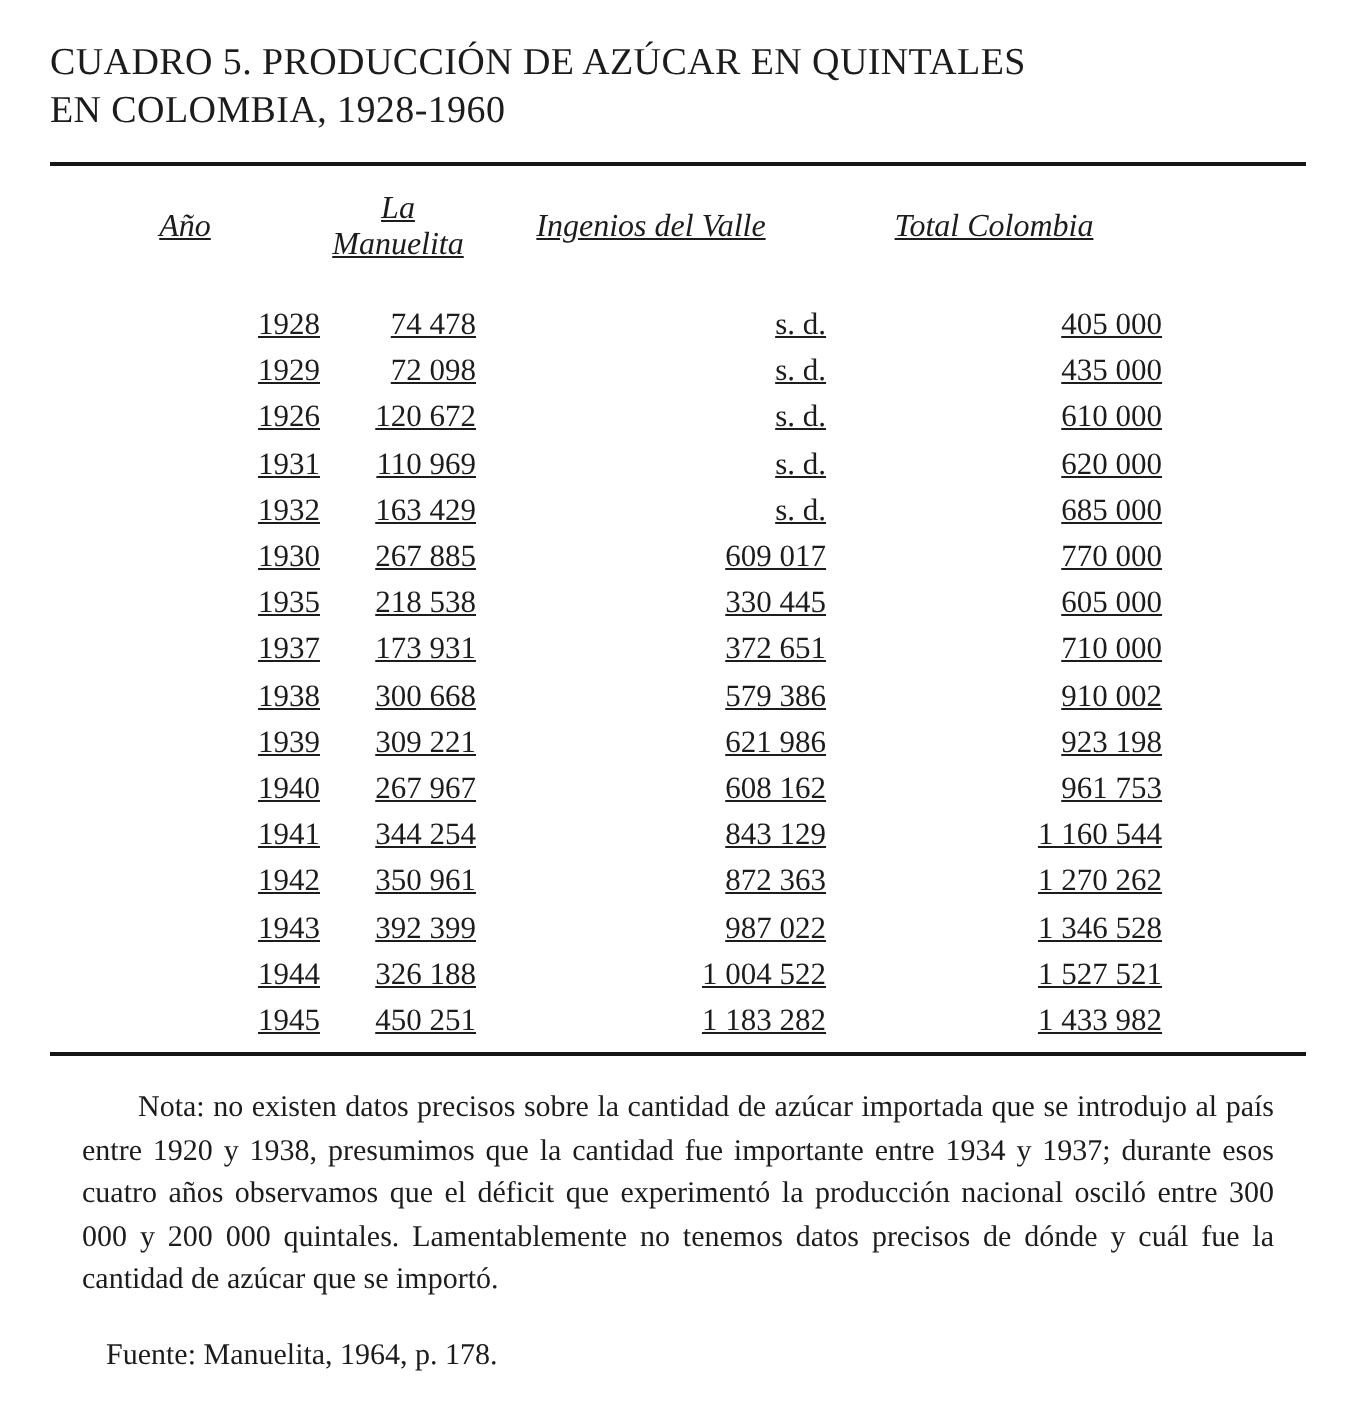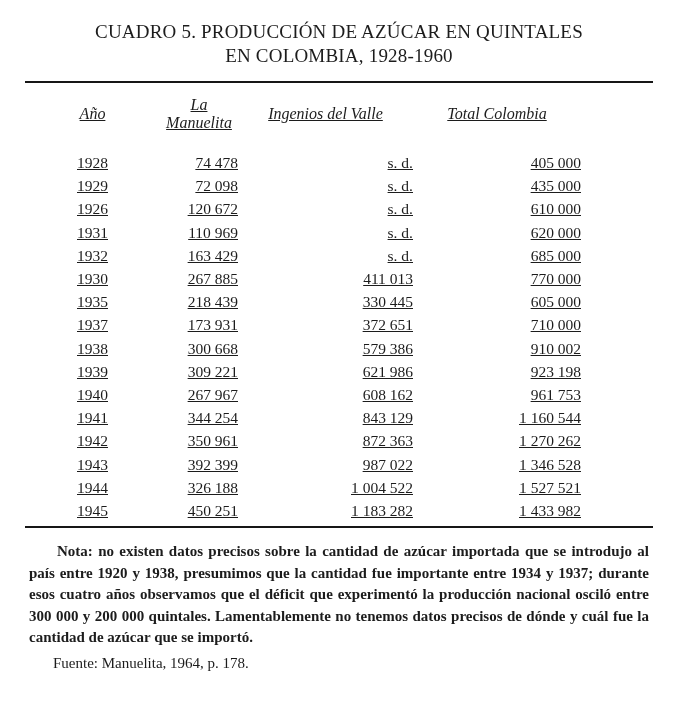--- a/index.html
+++ b/index.html
@@ -13,21 +13,20 @@
     font-family: "Liberation Serif", "DejaVu Serif", serif;
     color: #1c1c1c;
     overflow: hidden;
   }
   .page {
     width: 628px;
     padding: 0 25px;
   }
   .title {
     padding-top: 20px;
-    text-align: center;
     font-size: 19px;
     line-height: 24px;
     letter-spacing: 0.2px;
     font-weight: normal;
   }
   .rule {
     border: none;
     border-top: 2px solid #161616;
     margin: 13px 0 0 0;
   }
@@ -50,37 +49,36 @@
     font-size: 16px;
     padding: 13px 0 19px 0;
   }
   table.data-table td {
     height: 23.2px;
     padding: 0;
     line-height: 23.2px;
     white-space: nowrap;
   }
   table.data-table td:first-child {
-    text-align: center;
+    text-align: right;
   }
   table.data-table td:nth-child(2),
   table.data-table td:nth-child(3),
   table.data-table td:nth-child(4) {
     text-align: right;
   }
   .notes {
     margin-top: 13px;
     font-size: 15px;
     line-height: 21.5px;
   }
   .note-text {
-    margin: 4px;
+    margin: 16px;
     text-align: justify;
     text-indent: 28px;
-    font-weight: bold;
   }
   .source-text {
     margin: 0;
     text-indent: 28px;
   }
 </style>
 </head>
 <body>
 
 <div class="page">
@@ -141,27 +139,27 @@
         <tr>
           <td>1932</td>
           <td>163 429</td>
           <td>s. d.</td>
           <td>685 000</td>
           <td></td>
         </tr>
         <tr>
           <td>1930</td>
           <td>267 885</td>
-          <td>411 013</td>
+          <td>609 017</td>
           <td>770 000</td>
           <td></td>
         </tr>
         <tr>
           <td>1935</td>
-          <td>218 439</td>
+          <td>218 538</td>
           <td>330 445</td>
           <td>605 000</td>
           <td></td>
         </tr>
         <tr>
           <td>1937</td>
           <td>173 931</td>
           <td>372 651</td>
           <td>710 000</td>
           <td></td>

